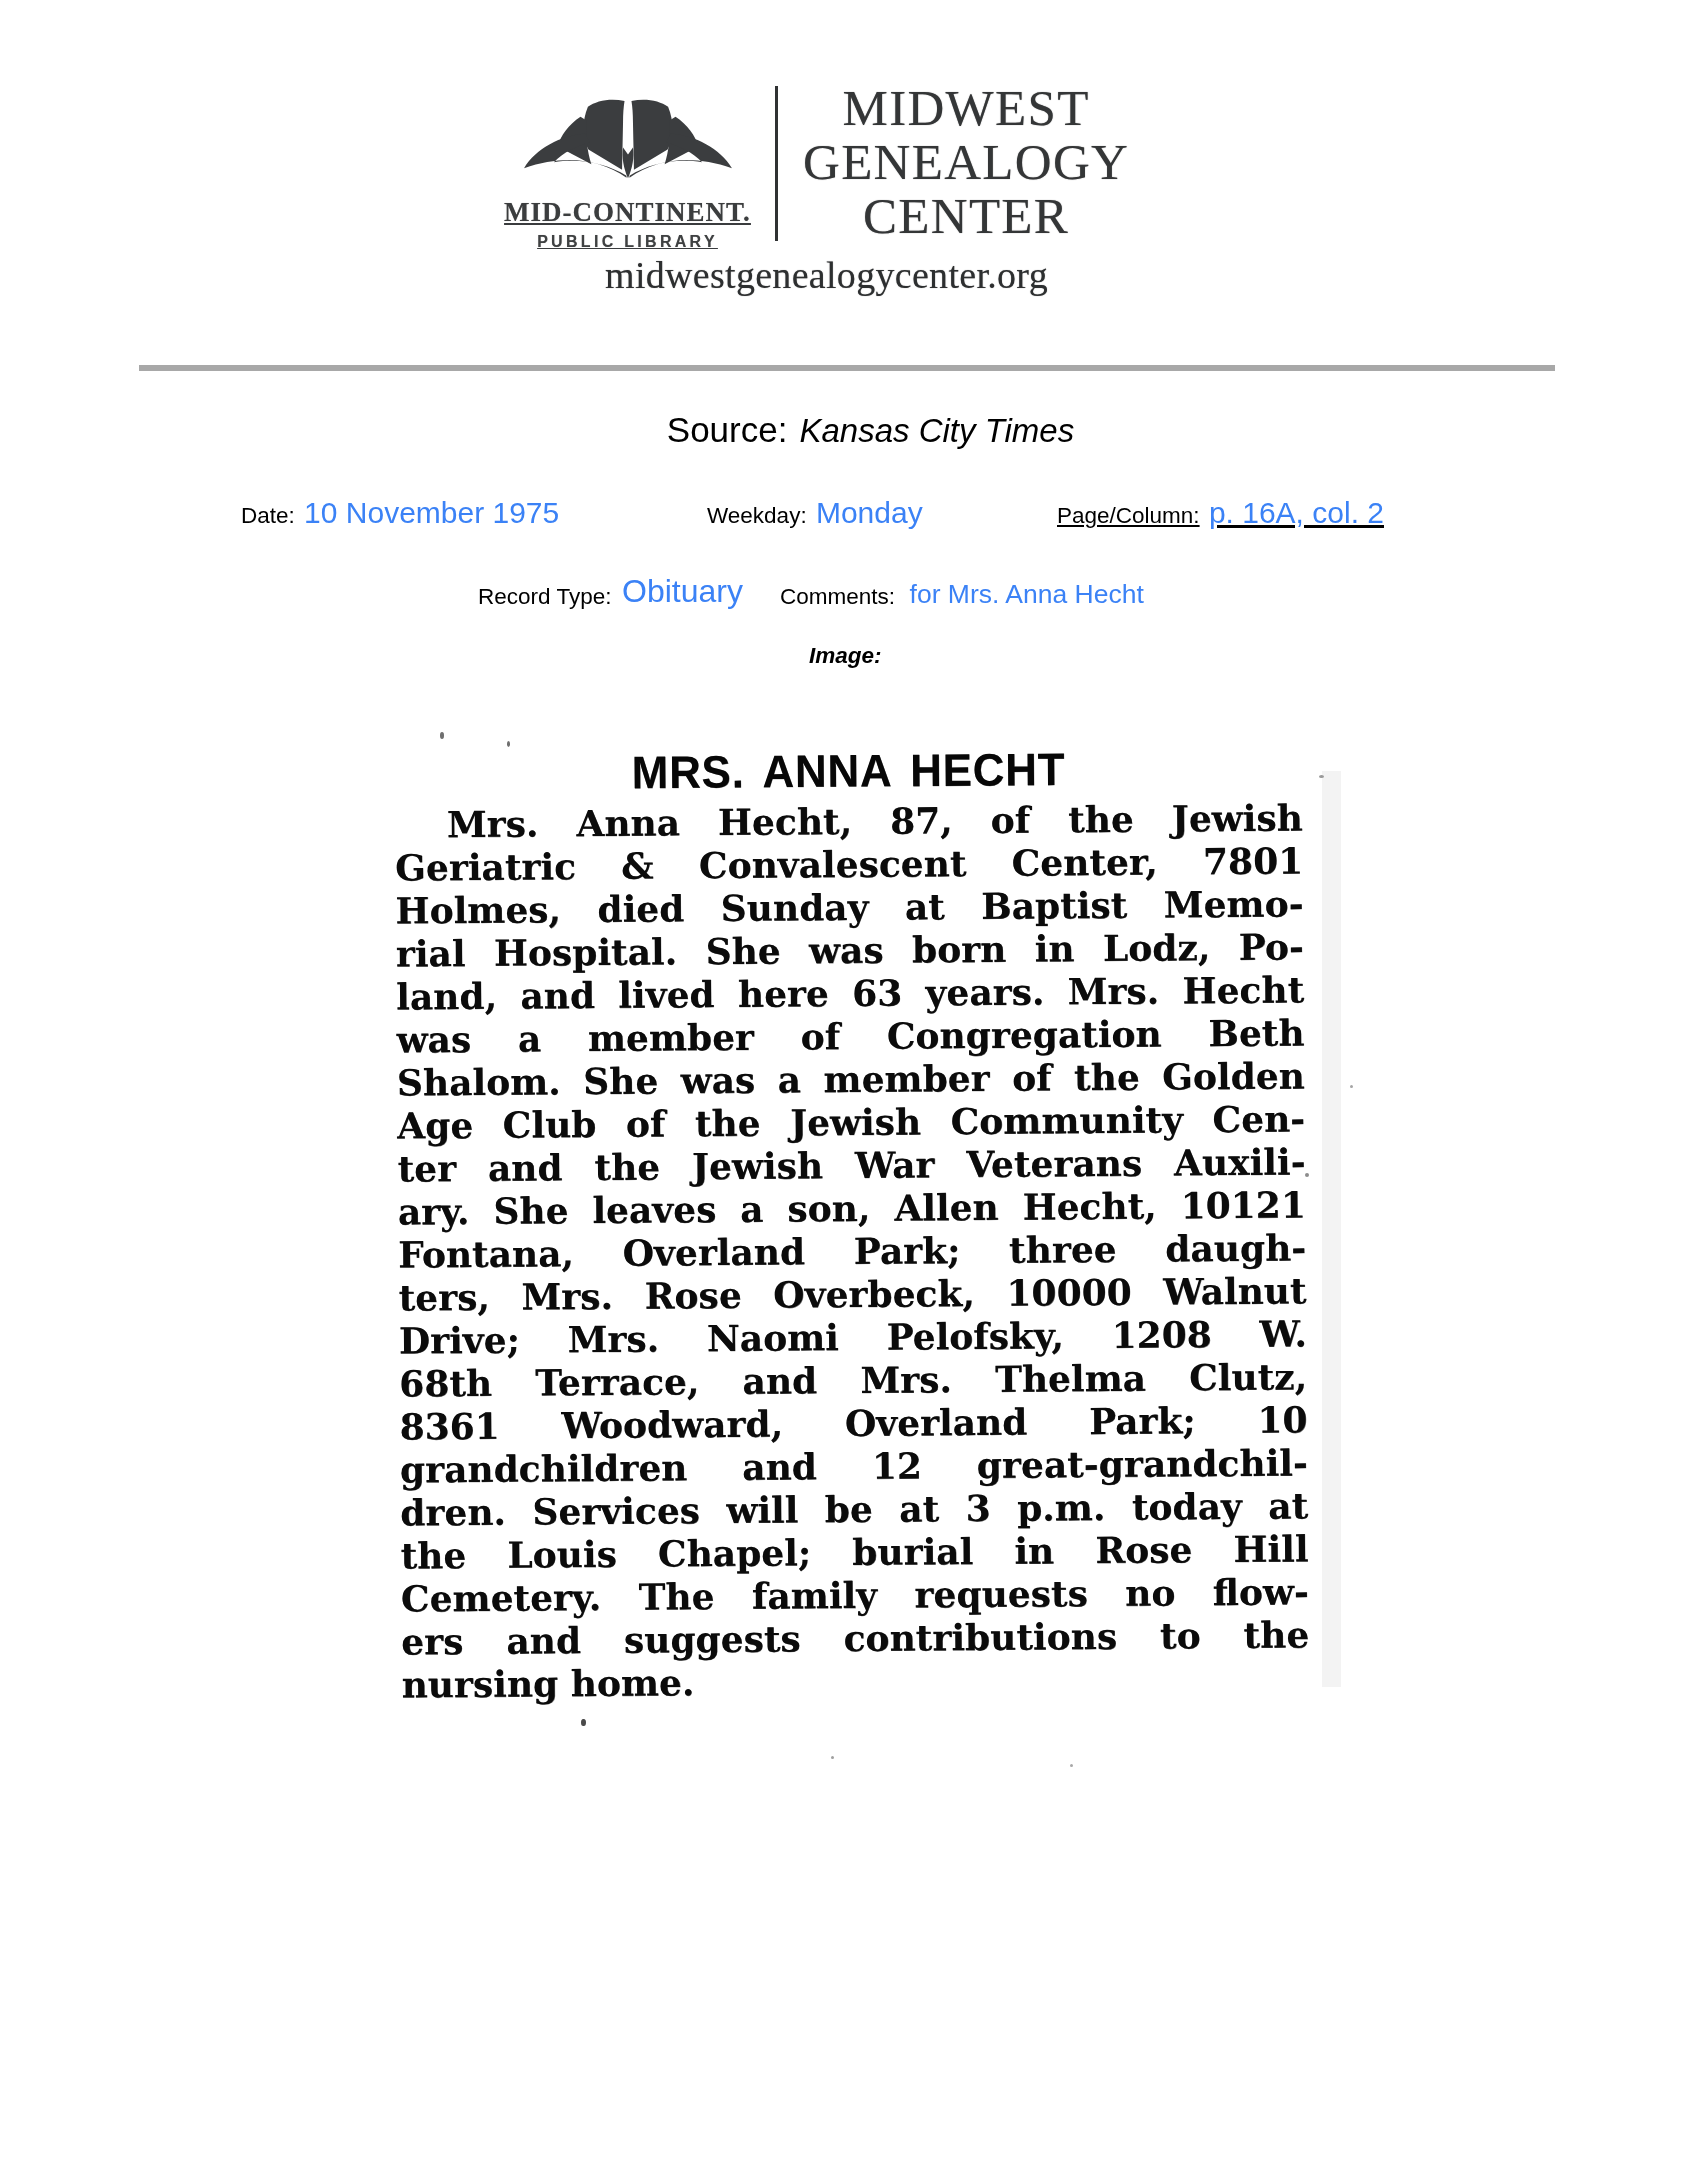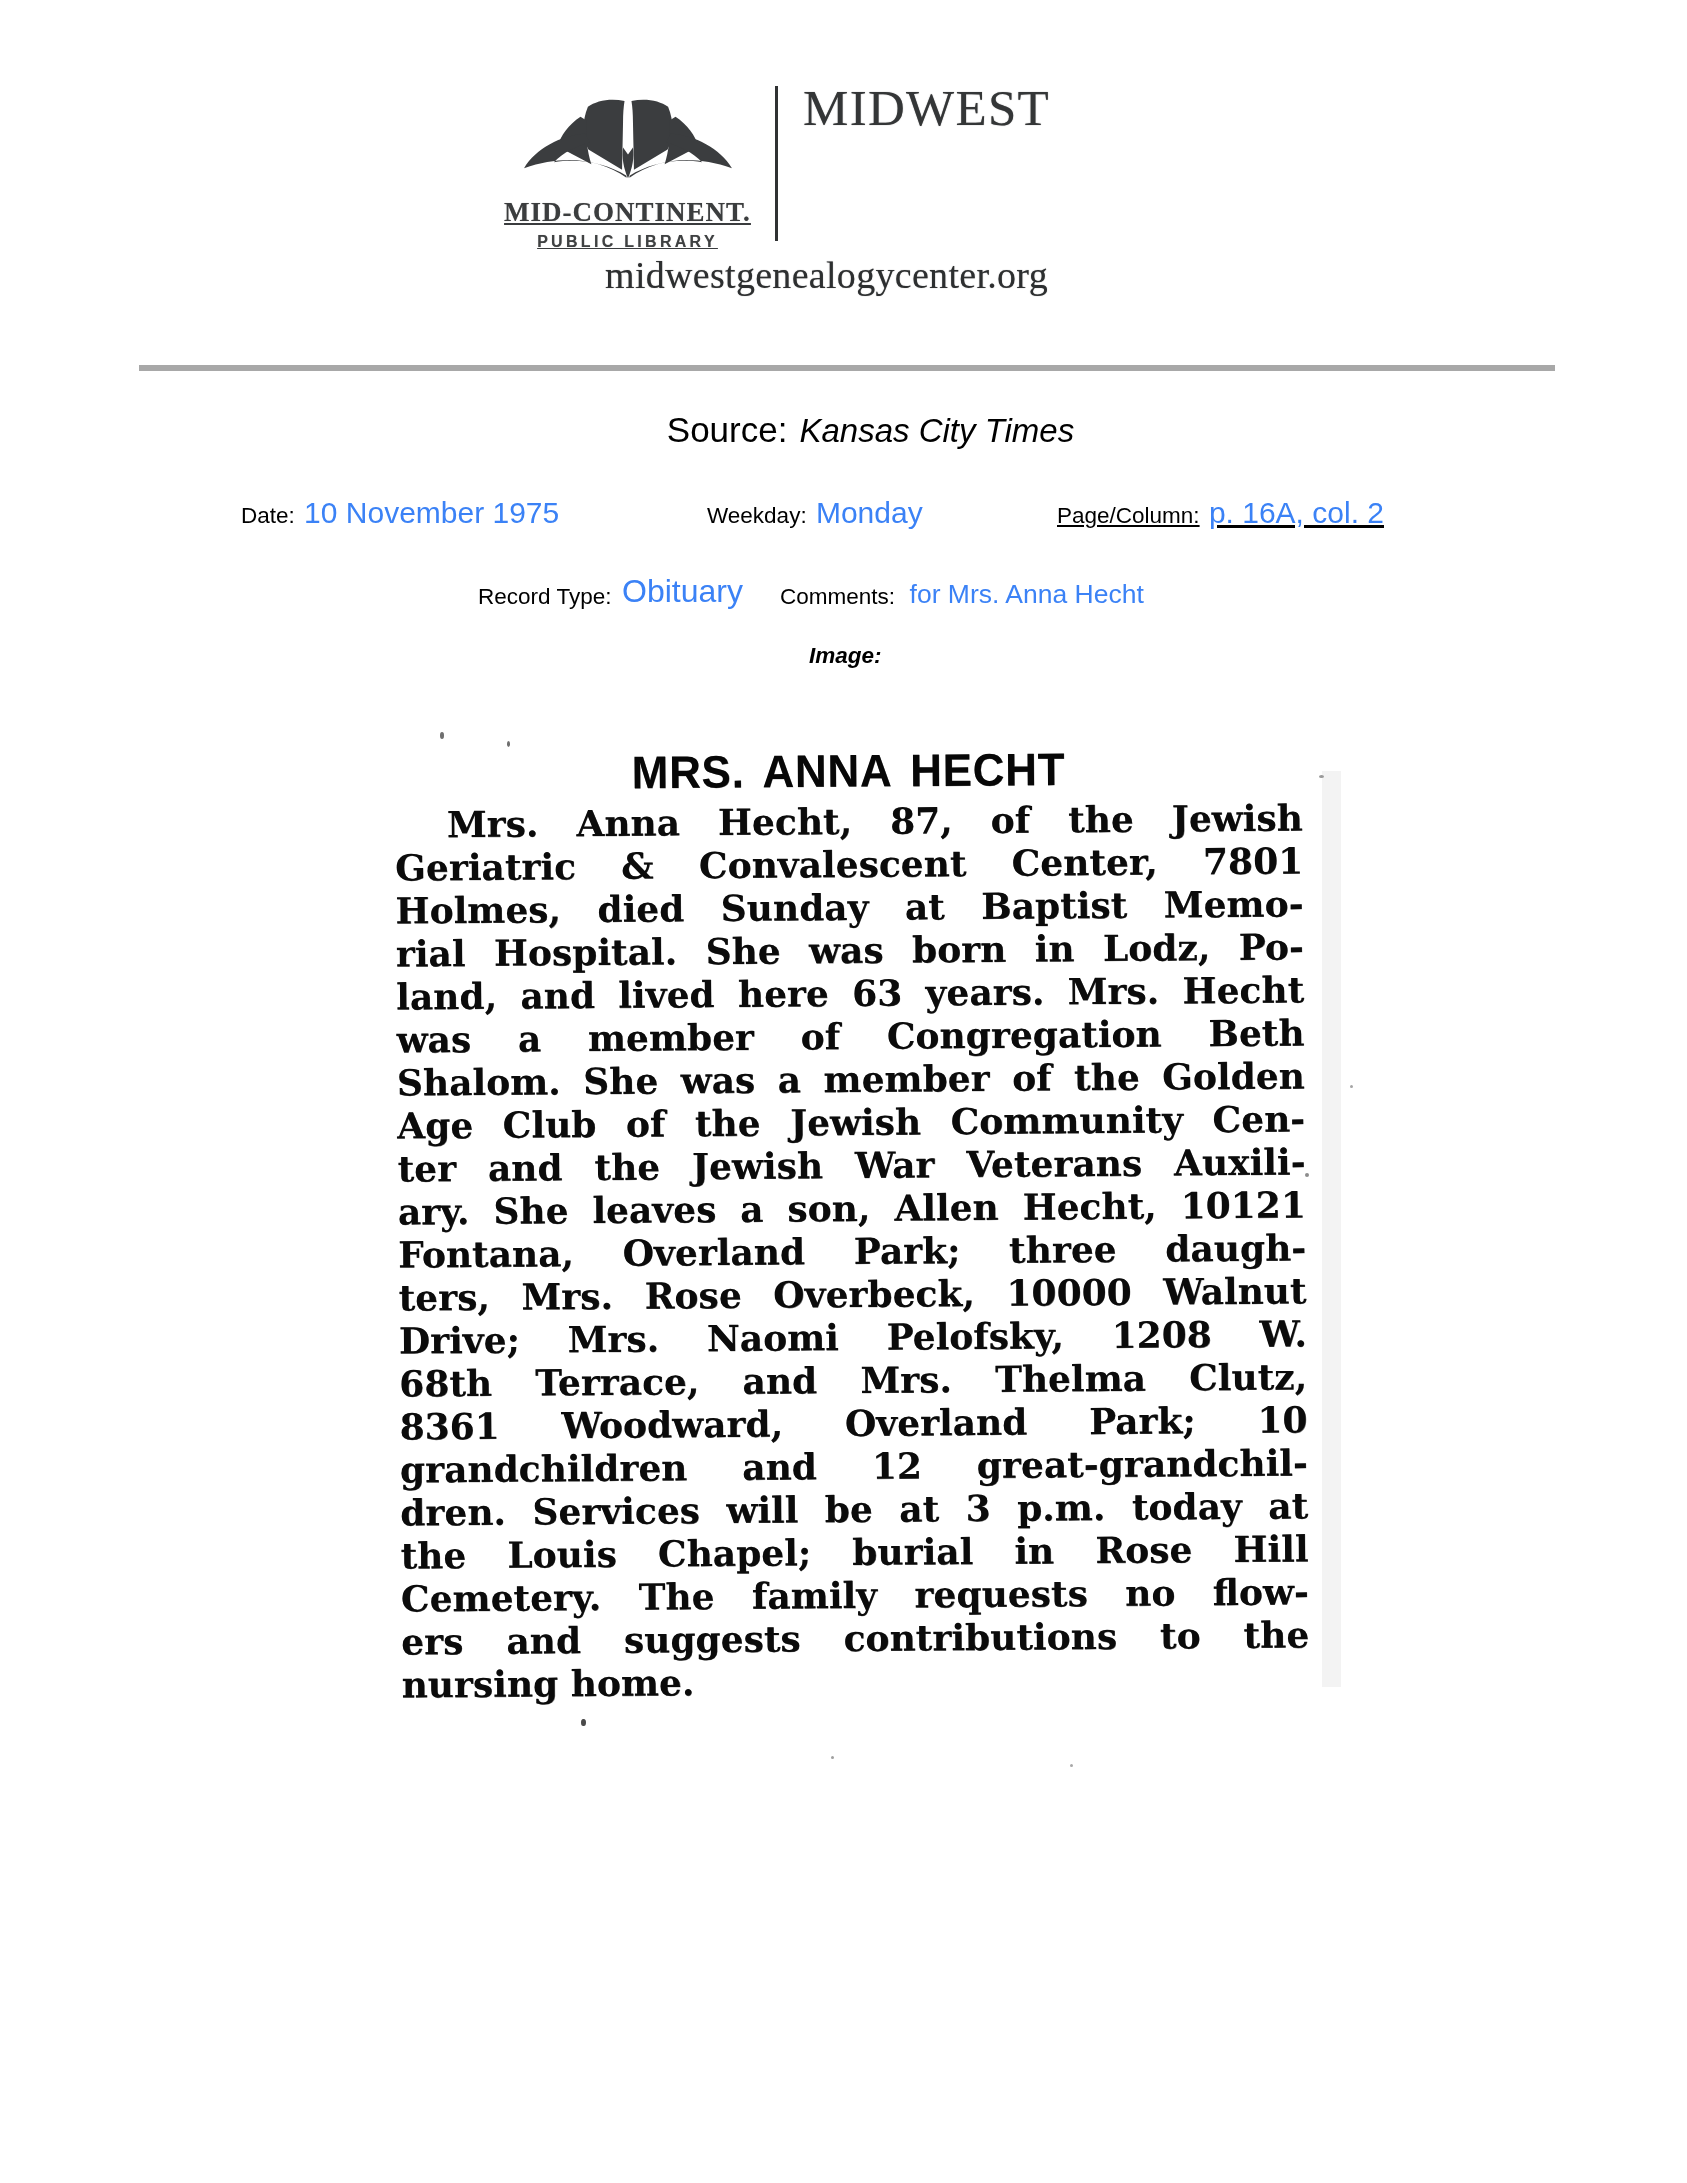--- a/index.html
+++ b/index.html
@@ -99,20 +99,22 @@
       </g>
     </svg>
     <div class="library-wordmark">MID-CONTINENT.</div>
     <div class="library-subtext">PUBLIC LIBRARY</div>
   </div>
 
   <div class="logo-bar"></div>
 
   <div class="logo-right">
     <div class="center-line">MIDWEST</div>
+    <div class="center-line">GENEALOGY</div>
+    <div class="center-line">CENTER</div>
   </div>
 
   <div class="website-url">midwestgenealogycenter.org</div>
 
   <div class="section-divider"></div>
 
   <div class="source-line">
     <span class="src-label">Source:</span><span class="src-value">Kansas City Times</span>
   </div>
 

